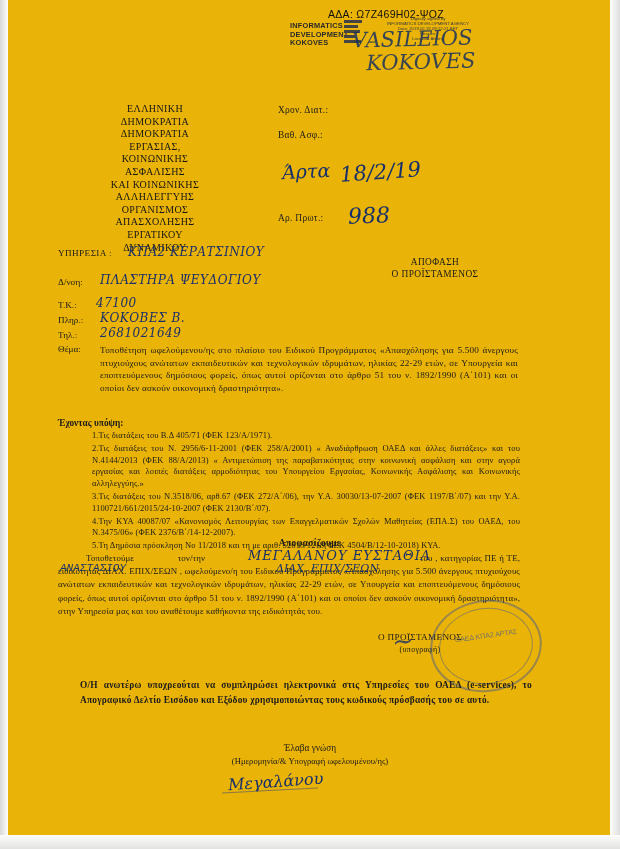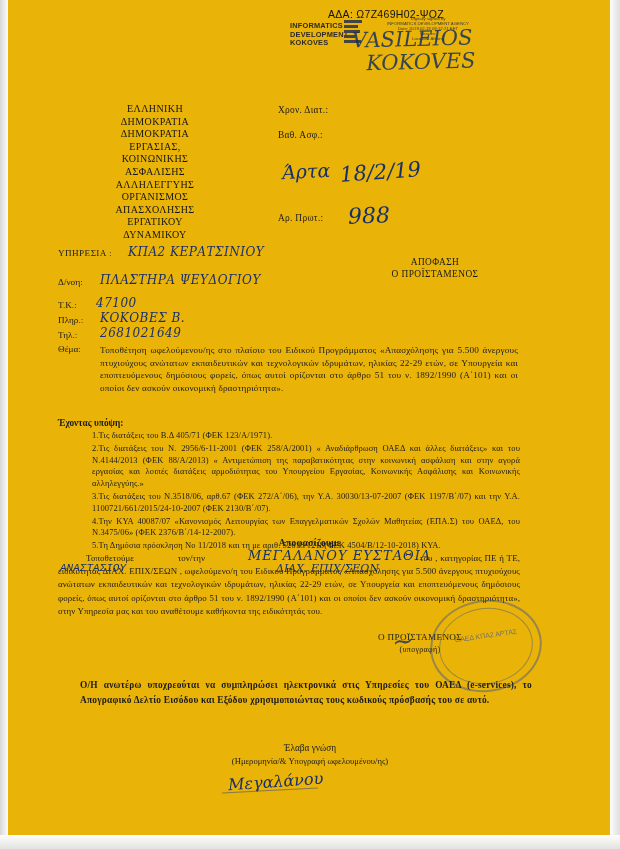--- a/index.html
+++ b/index.html
@@ -249,20 +249,21 @@
     <span>KOKOVES</span>
   </div>
 
   <div class="authority">
     <div>ΕΛΛΗΝΙΚΗ</div>
     <div>ΔΗΜΟΚΡΑΤΙΑ</div>
     <div>ΔΗΜΟΚΡΑΤΙΑ</div>
     <div>ΕΡΓΑΣΙΑΣ,</div>
     <div>ΚΟΙΝΩΝΙΚΗΣ</div>
     <div>ΑΣΦΑΛΙΣΗΣ</div>
+    <div>ΚΑΙ ΚΟΙΝΩΝΙΚΗΣ</div>
     <div>ΑΛΛΗΛΕΓΓΥΗΣ</div>
     <div>ΟΡΓΑΝΙΣΜΟΣ</div>
     <div>ΑΠΑΣΧΟΛΗΣΗΣ</div>
     <div>ΕΡΓΑΤΙΚΟΥ</div>
     <div>ΔΥΝΑΜΙΚΟΥ</div>
   </div>
 
   <div class="service-line">ΥΠΗΡΕΣΙΑ :</div>
   <div class="service-hw hw">ΚΠΑ2 ΚΕΡΑΤΣΙΝΙΟΥ</div>
 

